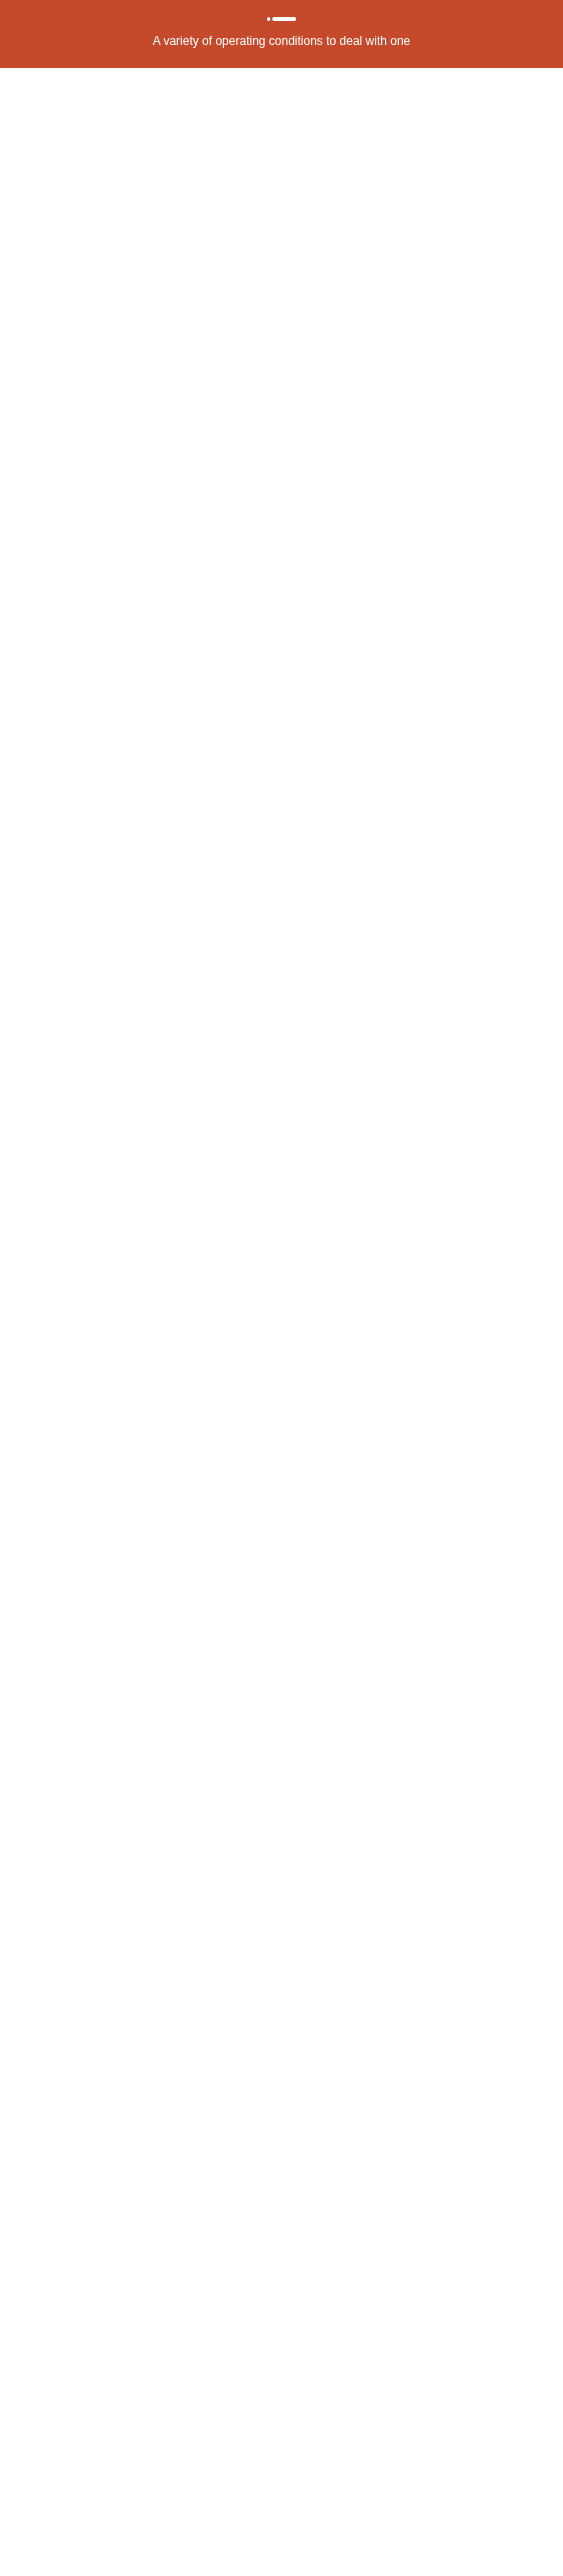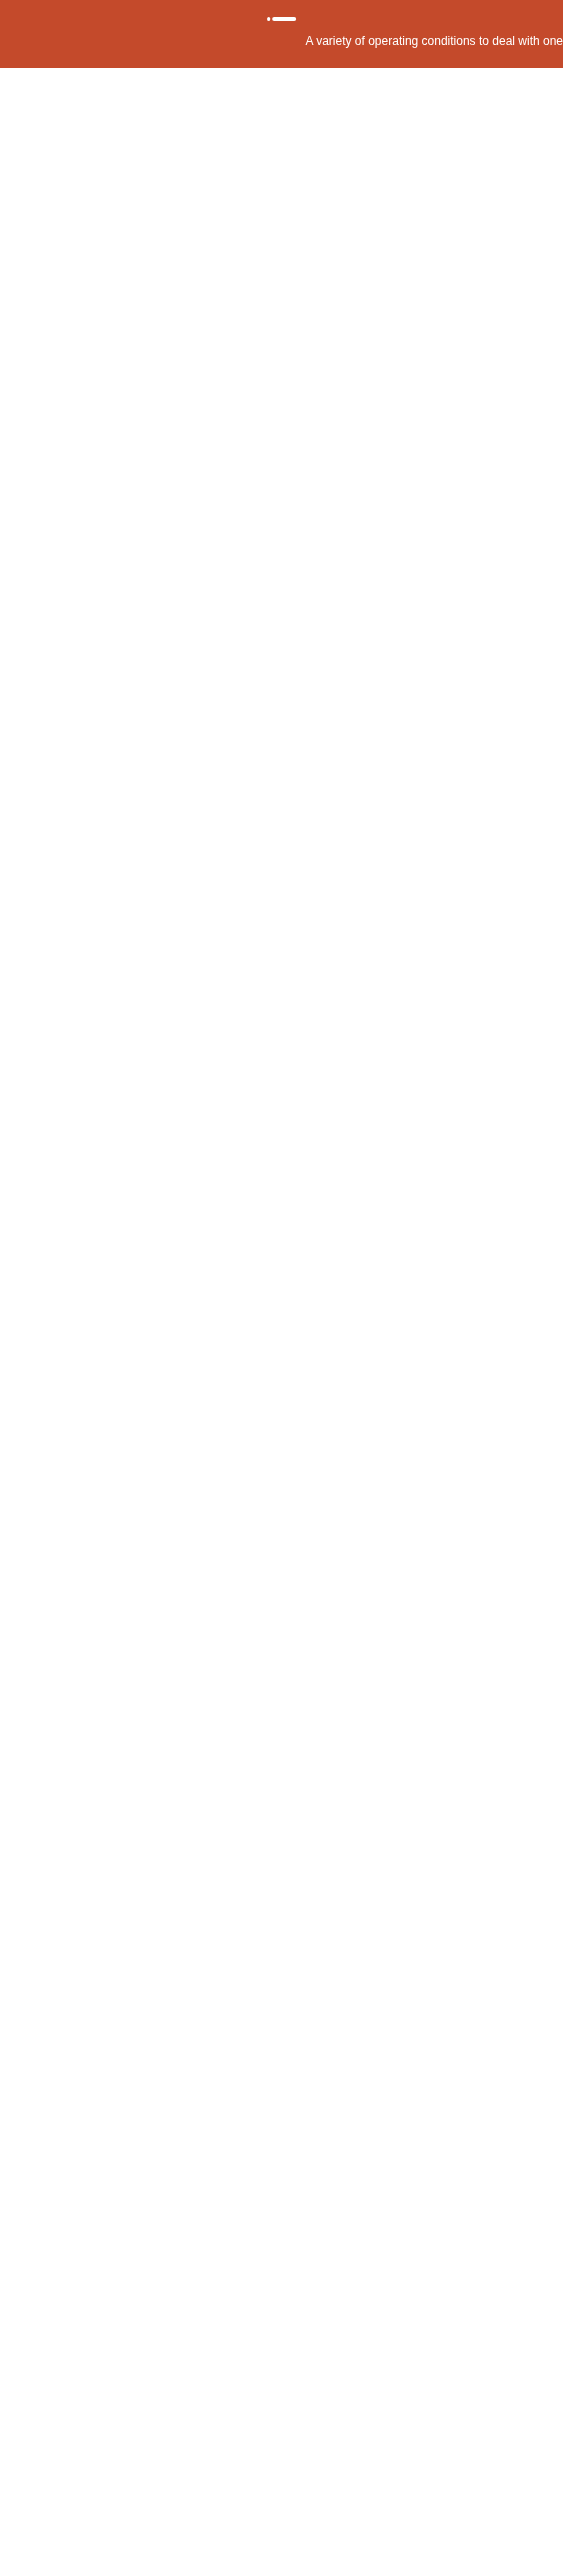--- a/index.html
+++ b/index.html
@@ -1,19 +1,19 @@
 <!DOCTYPE html>
 <html style="font-size:11.4px"><head>
 <meta charset="utf-8">
 <style>
   * { box-sizing: border-box; margin: 0; padding: 0; }
   html, body { width: 563px; background: #ffffff; }
   body { font-family: "Liberation Sans", sans-serif; color: #1a1a1a; position: relative; }
 
-  .hero { background: #c44a2b; height: 68px; position: relative; text-align: right; }
+  .hero { background: #c44a2b; height: 68px; position: relative; text-align: center; }
   .hero .dots { position: absolute; top: 17px; left: 50%; transform: translateX(-50%); display: flex; align-items: center; gap: 2.1px; }
   .hero .dot { width: 3.6px; height: 3.6px; border-radius: 50%; background: #fff; }
   .hero .bar { width: 24px; height: 3.6px; border-radius: 2.1px; background: #fff; }
   .hero .title { position: absolute; top: 34px; left: 0; right: 0; color: #fff; font-size: 12px; }
 
   .spec { border-collapse: collapse; position: absolute; left: 13px; width: 533px; font-size: 9.6px; }
   .spec td, .spec th { border: 0.7px solid #b9583a; }
   .spec .cap { background: #c44a2b; color: #fff; font-weight: normal; text-align: center; font-size: 10px; height: 27px; }
 
   #t1 { top: 96px; }

